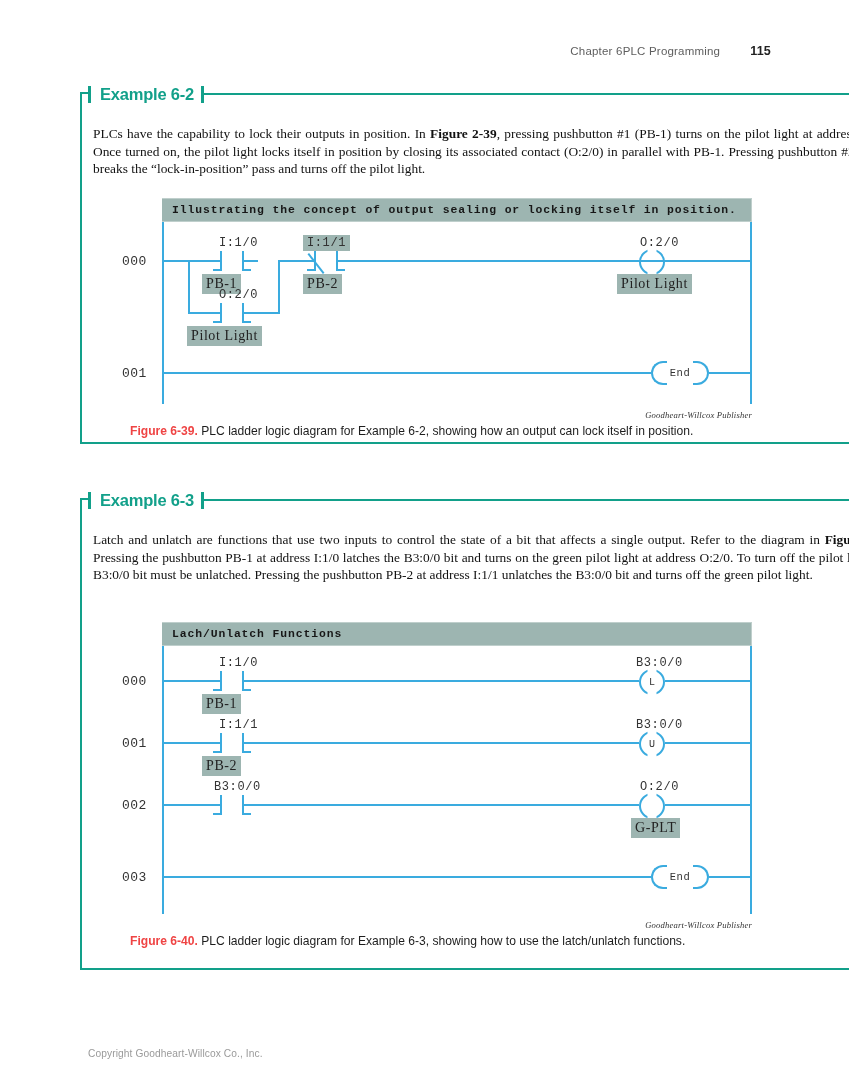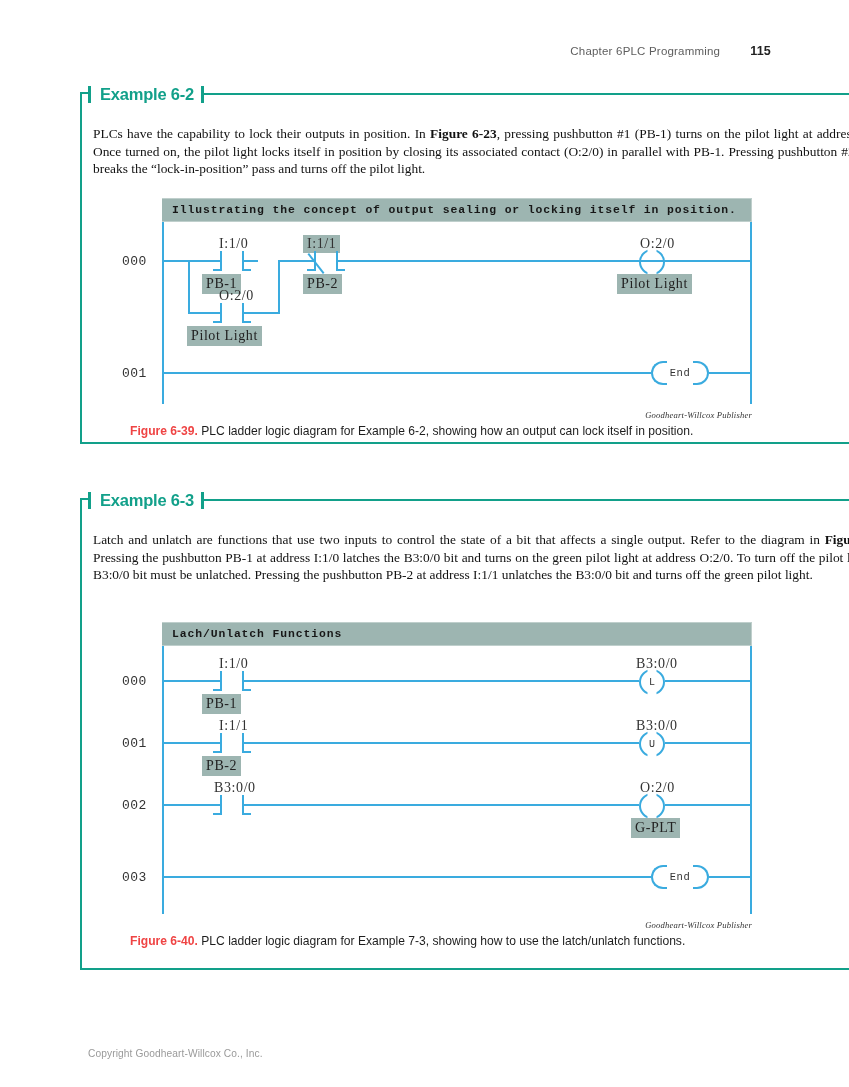--- a/index.html
+++ b/index.html
@@ -148,22 +148,22 @@
   }
   .rung-num {
     position: absolute;
     font-family: "Liberation Mono", monospace;
     font-size: 13px;
     color: #333;
     letter-spacing: .5px;
   }
   .addr {
     position: absolute;
-    font-family: Liberation Serif, serif;
-    font-size: 14px;
+    font-family: Liberation Mono, monospace;
+    font-size: 12px;
     color: #333;
     letter-spacing: .6px;
     white-space: pre;
   }
   .addr.boxed {
     background: #9db5b1;
     padding: 1px 4px;
   }
   .tag {
     position: absolute;
@@ -331,21 +331,21 @@
 <section class="example-box" id="example-1">
 
   <div class="ex-header">
     <div class="mask"></div>
     <span class="ex-tick"></span>
     <span class="ex-title">Example 6-2</span>
     <span class="ex-tick"></span>
     <span class="ex-rule"></span>
   </div>
 
-  <p class="ex-body">PLCs have the capability to lock their outputs in position. In <b>Figure 6-23</b>, pressing pushbutton #1 (PB-1) turns on the pilot light at address O:2/0. Once turned on, the pilot light locks itself in position by closing its associated contact (O:2/0) in parallel with PB-1. Pressing pushbutton #2 (PB-2) breaks the “lock-in-position” pass and turns off the pilot light.</p>
+  <p class="ex-body">PLCs have the capability to lock their outputs in position. In <b>Figure 2-39</b>, pressing pushbutton #1 (PB-1) turns on the pilot light at address O:2/0. Once turned on, the pilot light locks itself in position by closing its associated contact (O:2/0) in parallel with PB-1. Pressing pushbutton #2 (PB-2) breaks the “lock-in-position” pass and turns off the pilot light.</p>
 
   <div class="lad-wrap" style="top:104px;">
 
     <div class="lad-title">Illustrating the concept of output sealing or locking itself in position.</div>
 
     <div class="lad-canvas" style="height:182px;">
       <div class="rail rail-left" style="height:182px;"></div>
       <div class="rail rail-right" style="height:182px;"></div>
 
       <div class="rung-num" style="left:-40px; top:32px;">000</div>
@@ -504,17 +504,17 @@
         <div class="paren r"></div>
         <div class="label">End</div>
       </div>
     </div>
 
     <div class="credit" style="top:298px;">Goodheart-Willcox Publisher</div>
   </div>
 
   <div class="fig-caption" style="top:434px;">
     <span class="fignum">Figure 6-40.</span>
-    <span>PLC ladder logic diagram for Example 7-3, showing how to use the latch/unlatch functions.</span>
+    <span>PLC ladder logic diagram for Example 6-3, showing how to use the latch/unlatch functions.</span>
   </div>
 </section>
 
 <div class="footer">Copyright Goodheart-Willcox Co., Inc.</div>
 
 </body></html>

